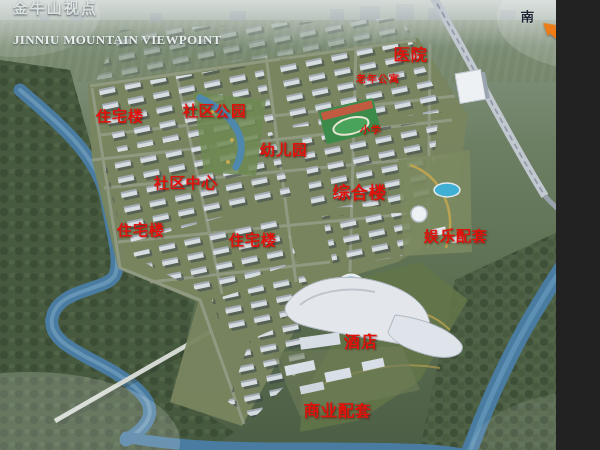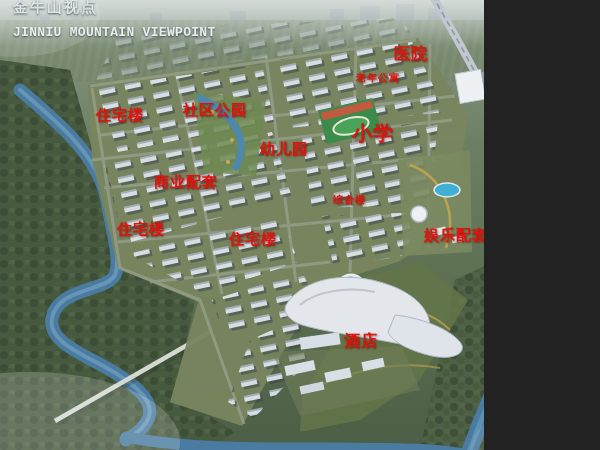--- a/index.html
+++ b/index.html
@@ -1,28 +1,28 @@
 <!DOCTYPE html>
 <html style="--label-red: #e3120b; --compass-orange: #ee7d18; --compass-text: #1b2533; --title-white: #e9edec; --river-blue: #4a7ca1; --forest-green: #47593e;"><head>
 <meta charset="utf-8">
 <style>
   html,body{margin:0;padding:0;background:#222;}
   .stage{
-    position:relative;width:484px;height:450px;overflow:hidden;
-    font-family:Liberation Mono, monospace;
+    position:relative;width:556px;height:450px;overflow:hidden;
+    font-family:Liberation Serif, serif;
     background:#6d7f63;
     box-shadow:inset 0 0 0 1px rgba(255,255,255,.35);
   }
   svg.scene{position:absolute;left:0;top:0;width:600px;height:450px;display:block;}
   .title-block{
     position:absolute;left:13px;top:1px;z-index:5;
     color:#dce2e1;text-shadow:0 1px 2px rgba(25,40,50,.7);
   }
   .title-cn{font-size:15px;font-weight:bold;letter-spacing:2px;line-height:15px;}
-  .title-en{font-size:13px;font-weight:bold;letter-spacing:.3px;line-height:14px;margin-top:10px;color:#e9edec;}
+  .title-en{font-size:13px;font-weight:bold;letter-spacing:.3px;line-height:14px;margin-top:17px;color:#e9edec;}
   .map-labels{position:absolute;inset:0;z-index:6;margin-top:18px;}
   .map-label{
     position:absolute;color:var(--label-red,#e3120b);font-weight:bold;line-height:1;
     white-space:nowrap;letter-spacing:1px;
     text-shadow:1px 1px 2px rgba(70,0,0,.55);
   }
   .compass{position:absolute;inset:0;z-index:7;}
   .compass-char{
     position:absolute;font-size:13px;font-weight:bold;
     color:var(--compass-text,#1b2533);line-height:1;
@@ -210,28 +210,29 @@
   <div class="title-block">
     <div class="title-cn">金牛山视点</div>
     <div class="title-en">JINNIU MOUNTAIN VIEWPOINT</div>
   </div>
 
   <div class="map-labels">
       <div class="map-label" style="left: 394px; top: 29px; font-size: 16px;">医院</div>
       <div class="map-label" style="left: 356px; top: 56px; font-size: 10px;">老年公寓</div>
       <div class="map-label" style="left: 96px; top: 91px; font-size: 15px;">住宅楼</div>
       <div class="map-label" style="left: 183px; top: 86px; font-size: 15px; text-align: right;">社区公园</div>
-      <div class="map-label" style="left: 352px; top: 107px; font-size: 20px;">小学</div>
+      <div class="map-label" style="left: 360px; top: 107px; font-size: 10px;">小学</div>
       <div class="map-label" style="left: 260px; top: 125px; font-size: 15px;">幼儿园</div>
-      <div class="map-label" style="left: 154px; top: 158px; font-size: 15px;">商业配套</div>
-      <div class="map-label" style="left: 333px; top: 178px; font-size: 10px;">综合楼</div>
+      <div class="map-label" style="left: 154px; top: 158px; font-size: 15px;">社区中心</div>
+      <div class="map-label" style="left: 333px; top: 166px; font-size: 17px;">综合楼</div>
       <div class="map-label" style="left: 117px; top: 205px; font-size: 15px;">住宅楼</div>
       <div class="map-label" style="left: 229px; top: 215px; font-size: 15px;">住宅楼</div>
       <div class="map-label" style="left: 424px; top: 211px; font-size: 15px; text-align: right;">娱乐配套</div>
       <div class="map-label" style="left: 344px; top: 316px; font-size: 16px;">酒店</div>
+      <div class="map-label" style="left: 304px; top: 385px; font-size: 16px;">商业配套</div>
     </div>
 
   <div class="compass">
     <div class="compass-char compass-south">南</div>
     <div class="compass-arrow">
       <span class="head head-left"></span>
       <span class="shaft"></span>
       <span class="head head-right"></span>
     </div>
     <div class="compass-char compass-north">北</div>

